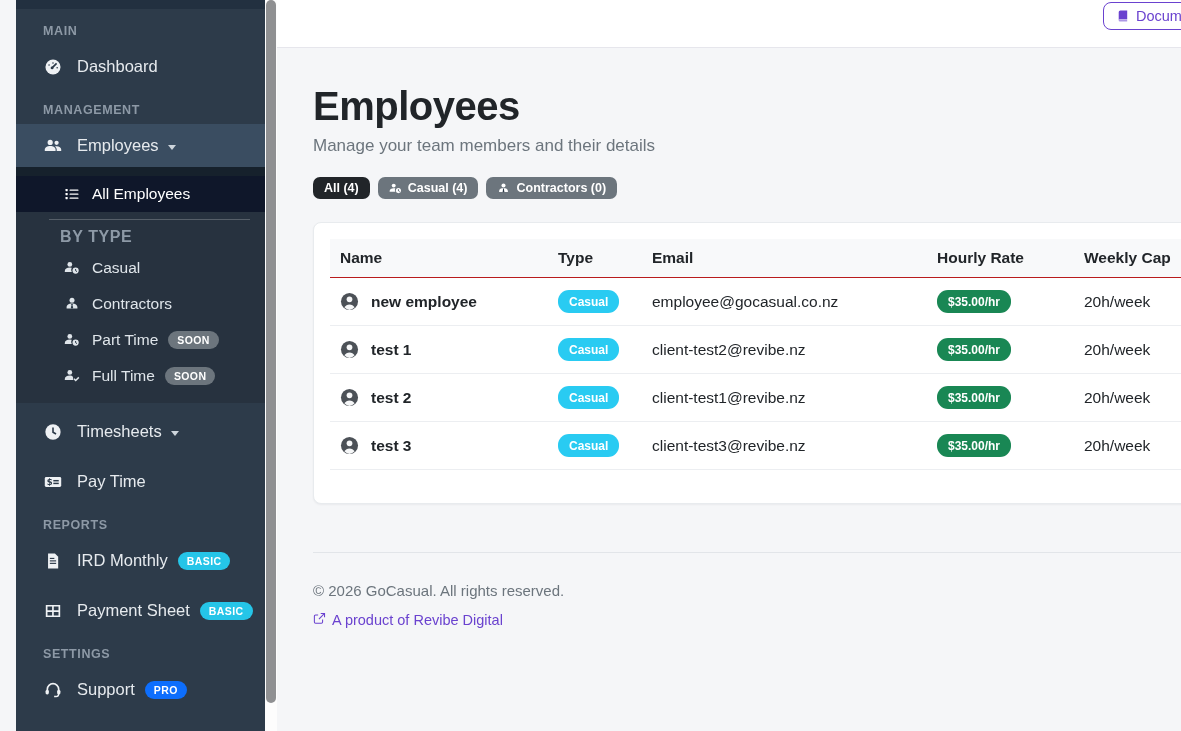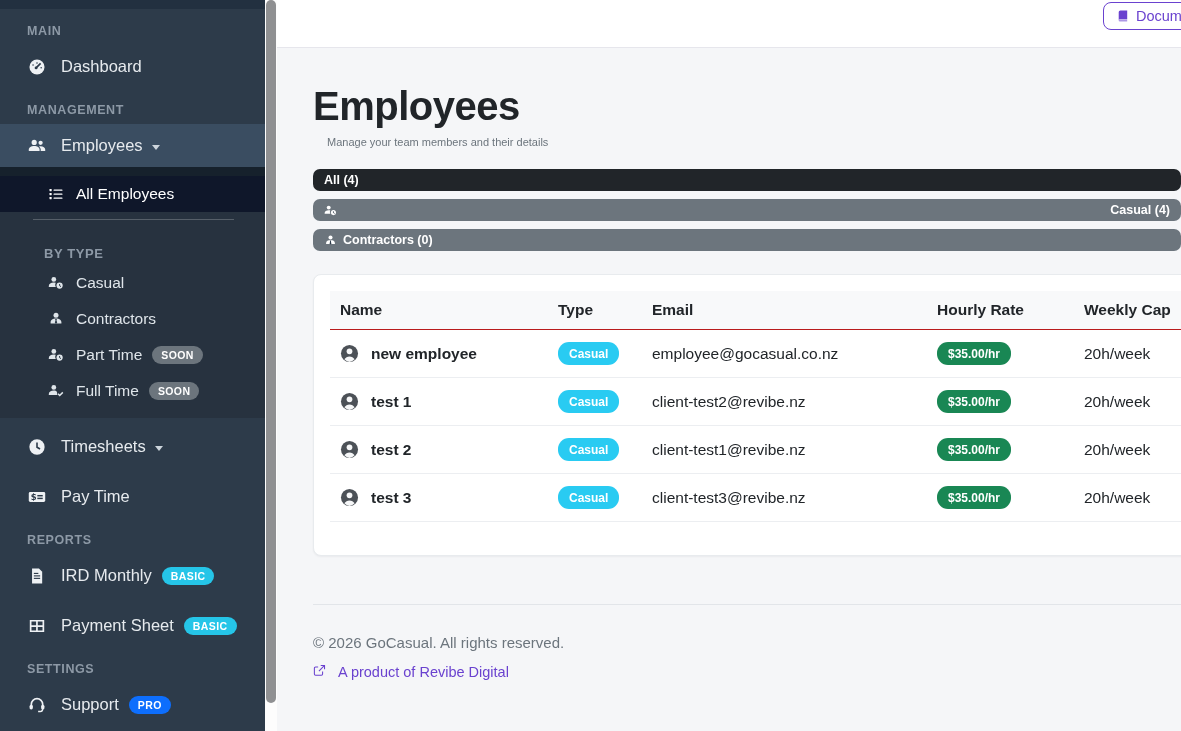--- a/index.html
+++ b/index.html
@@ -4,21 +4,21 @@
 <style>
   * { box-sizing: border-box; }
   html,body { margin:0; padding:0; }
   body {
     width:1181px; height:731px; overflow:hidden; position:relative;
     font-family:"Liberation Sans", sans-serif; background:#f5f6f8;
   }
 
   
   .sidebar {
-    position:absolute; left:0; top:0; width:270px; height:731px;
+    position:absolute; left:16px; top:0; width:270px; height:731px;
     background:#2d3b4a; color:#e2e7ec; overflow:hidden;
   }
   .sidebar-top-strip { height:9px; background:#223040; }
   .section-label {
     margin:15px 0 3px 27px; font-size:12.5px; font-weight:700;
     color:#8d99a6; letter-spacing:.6px;
   }
   .nav-item {
     display:flex; align-items:center; padding:12px 14px 12px 28px;
     margin-top:7px; font-size:16.5px; color:#e6eaee; cursor:pointer;
@@ -39,43 +39,43 @@
   .submenu { background:#27323f; border-top:9px solid #16212c; padding-bottom:9px; }
   .sub-item {
     display:flex; align-items:center; padding:9px 10px 9px 48px;
     font-size:15.5px; color:#dfe5ea; cursor:pointer;
   }
   .sub-item .ic { width:18px; height:16px; display:inline-flex; margin-right:10px; color:#dfe5ea; flex:none; }
   .sub-item .ic svg { width:16px; height:16px; }
   .sub-item.active { background:#0f172a; color:#fff; }
   .sub-item.active .ic { color:#fff; }
   .sub-divider { border:none; border-top:1px solid rgba(255,255,255,.22); margin:7px 36px 3px 33px; }
-  .sub-group-label { margin:26px 0 4px 44px; font-size:13px; font-weight:700; color:#8d99a6; letter-spacing:.6px; }
+  .sub-group-label { margin:8px 0 4px 44px; font-size:16px; font-weight:700; color:#8d99a6; letter-spacing:.6px; }
 
   
   .scroll-track { position:absolute; left:265px; top:0; width:12px; height:731px; background:#fdfdfd; }
   .scroll-thumb { position:absolute; left:1px; top:0; width:10px; height:703px; background:#8f9092; border-radius:6px; }
 
   
   .main { position:absolute; left:277px; top:0; width:904px; height:731px; background:#f5f6f8; }
   .topbar { height:48px; background:#fff; border-bottom:1px solid #e6e6ec; position:relative; }
   .doc-btn {
     position:absolute; left:826px; top:2px; height:28px;
     display:inline-flex; align-items:center; gap:6px; white-space:nowrap;
     background:#fff; border:1.6px solid #6a42cf; border-radius:8px;
     color:#6a42cf; font-size:14.5px; padding:0 12px; cursor:pointer;
     font-family:"Liberation Sans", sans-serif;
   }
   .doc-btn .ic { display:inline-flex; } .doc-btn .ic svg { width:14px; height:14px; }
 
   .content { padding:36px 0 0 36px; }
   .page-title { font-size:40px; font-weight:700; color:#212529; margin:0 0 7px; letter-spacing:-.5px; }
-  .page-subtitle { font-size:11px; color:#6c757d; margin:0 14px 21px; }
-
-  .filters { display:flex; gap:8px; margin-bottom:23px;flex-direction:column; }
+  .page-subtitle { font-size:17px; color:#6c757d; margin:0 0 21px; }
+
+  .filters { display:flex; gap:8px; margin-bottom:23px; }
   .pill {
     display:inline-flex; align-items:center; gap:6px; color:#fff;
     font-size:12.5px; font-weight:700; padding:4px 11px; border-radius:7px; cursor:pointer;
   }
   .pill .ic { display:inline-flex; } .pill .ic svg { width:13px; height:13px; }
 
   .card {
     width:1010px; background:#fff; border:1px solid #e8ebee; border-radius:8px;
     padding:16px 16px 33px; box-shadow:0 1px 2px rgba(16,24,40,.05);
   }
@@ -89,21 +89,21 @@
   .avatar { display:inline-flex; } .avatar svg { width:19px; height:19px; }
   .tbadge {
     display:inline-block; color:#fff; font-weight:700; font-size:12px;
     padding:4.5px 11px; border-radius:11px;
   }
 
   .footer { margin-top:0; }
   .footer-hr { border:none; border-top:1px solid #e2e5e9; width:1010px; margin:48px 0 0; }
   .copyright { font-size:15px; color:#6c757d; margin:29px 0 0; }
   .product-link {
-    display:inline-flex; align-items:center; gap:12px; margin-top:13px;
+    display:inline-flex; align-items:center; gap:6px; margin-top:13px;
     color:#6a42cf; font-size:14.5px; text-decoration:none; cursor:pointer;
   }
   .product-link .ic svg { width:13px; height:13px; }
 </style>
 </head>
 <body>
 
 <aside class="sidebar">
   <div class="sidebar-top-strip"></div>
   <nav id="sidebar-nav">

